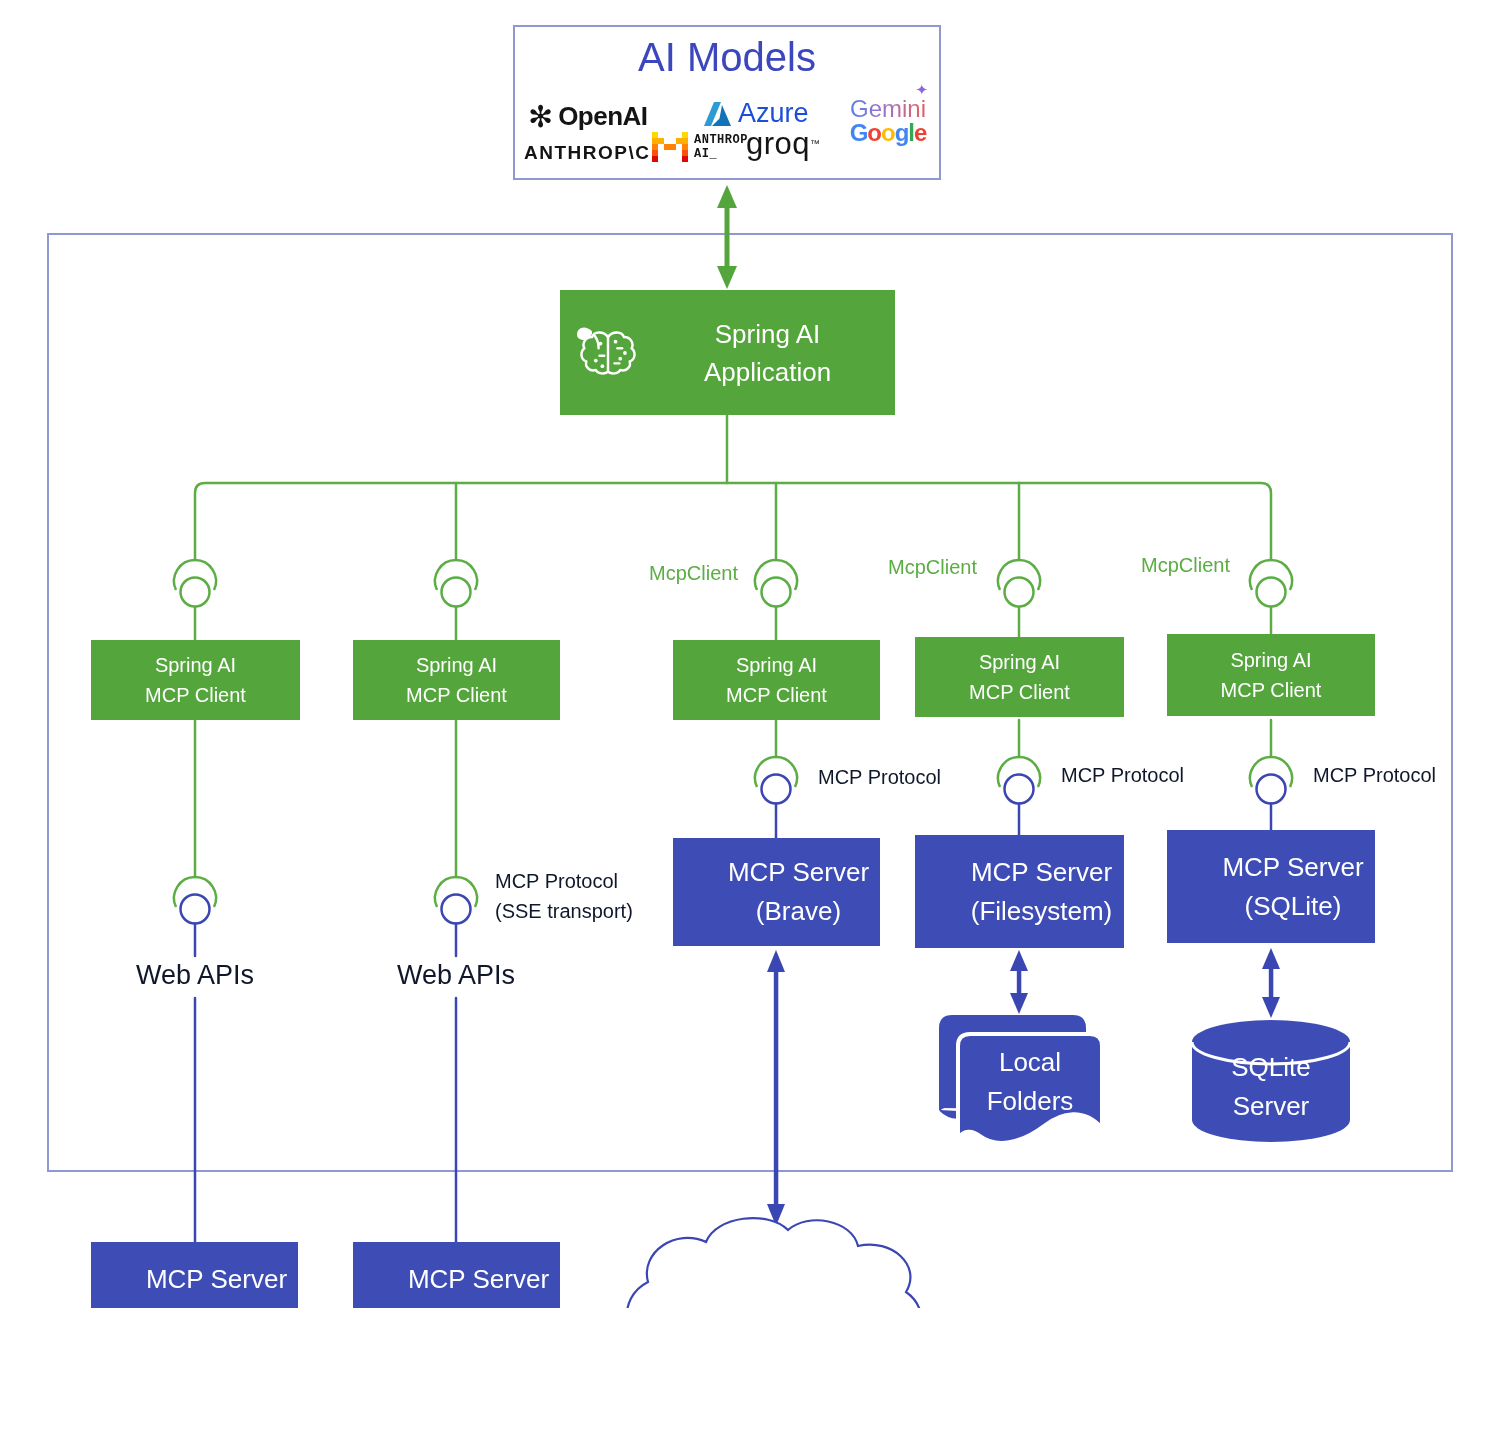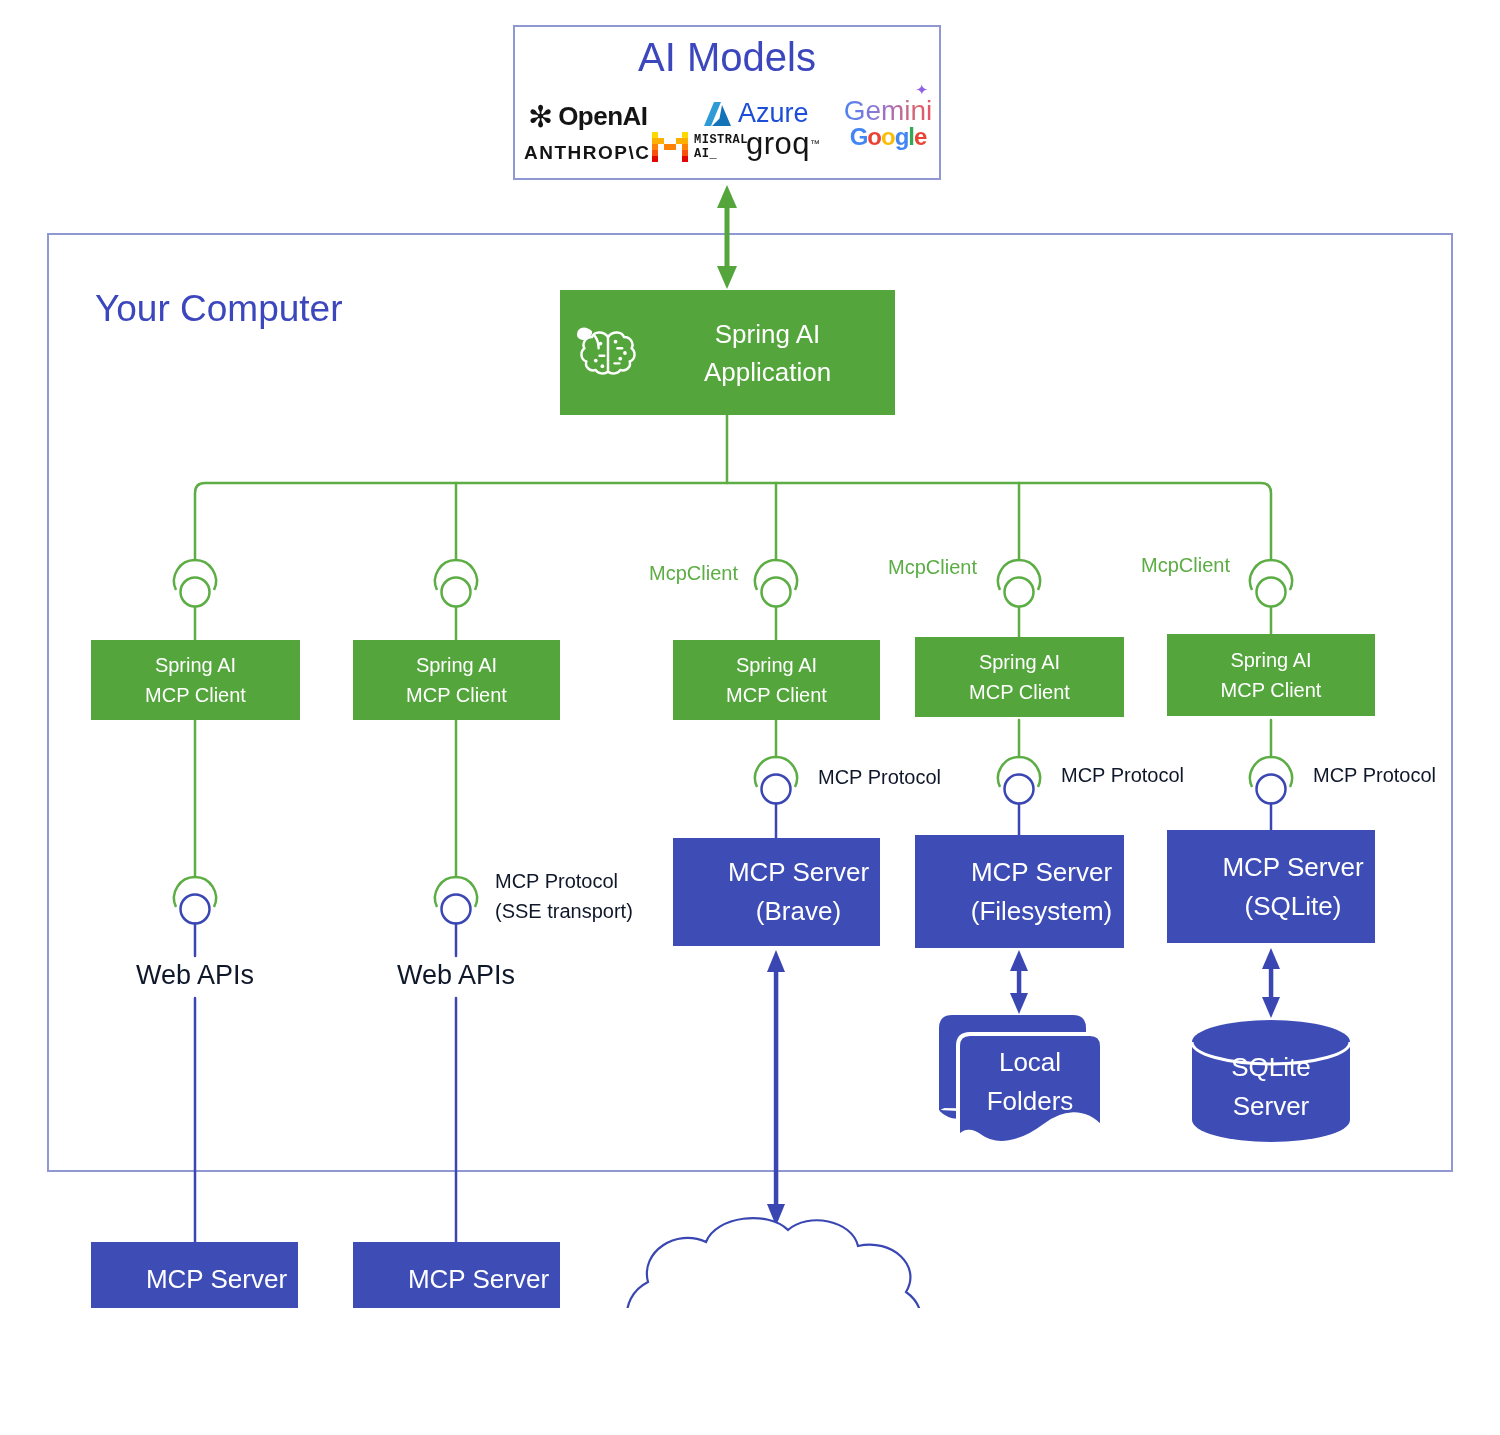--- a/index.html
+++ b/index.html
@@ -33,21 +33,21 @@
   .logo { position:absolute; display:flex; align-items:center; color:#141414; }
   .openai-name { font-size:26px; font-weight:bold; margin-left:5px; letter-spacing:-0.5px; }
   .openai-glyph { font-size:30px; line-height:30px; }
   .anthropic-name { font-size:19px; font-weight:800; letter-spacing:1.5px; }
   .azure-name { font-size:27px; color:#1d4ed8; margin-left:6px; }
   .mistral-text { font-size:12px; font-weight:800; font-family:"Liberation Mono", monospace;
                   line-height:14px; margin-left:6px; letter-spacing:0.5px; }
   .groq-name { font-size:31px; font-weight:500; letter-spacing:0.5px; }
   .groq-tm { font-size:10px; vertical-align:top; line-height:10px; }
   .gemini-wrap { position:absolute; text-align:center; }
-  .gemini-name { font-size:28px; font-weight:500;
+  .gemini-name { font-size:24px; font-weight:500;
       background:linear-gradient(90deg,#4285F4 0%, #9B72CB 45%, #D96570 80%, #E94E60 100%);
       -webkit-background-clip:text; background-clip:text; color:transparent; }
   .gemini-sparkle { position:absolute; right:8px; top:-14px; color:#8E62E3; font-size:15px; }
   .google-name { font-size:24px; font-weight:bold; letter-spacing:-1px; margin-top:-4px; }
 </style>
 </head>
 <body>
 
 <div id="canvas">
 
@@ -195,39 +195,38 @@
           <rect x="0" y="12" width="6" height="6" fill="#FF8205"></rect>
             <rect x="12" y="12" width="6" height="6" fill="#FF8205"></rect>
           <rect x="18" y="12" width="6" height="6" fill="#FF8205"></rect>
             <rect x="30" y="12" width="6" height="6" fill="#FF8205"></rect>
           <rect x="0" y="18" width="6" height="6" fill="#FA500F"></rect>
             <rect x="30" y="18" width="6" height="6" fill="#FA500F"></rect>
           <rect x="0" y="24" width="6" height="6" fill="#E10500"></rect>
             <rect x="30" y="24" width="6" height="6" fill="#E10500"></rect>
         </g>
       </svg>
-      <span class="mistral-text"><span>MISTRAL</span><br>
+      <span class="mistral-text"><span>ANTHROP</span><br>
         <span>AI_</span></span>
     </div>
 
     <div class="logo" style="left:233px; top:101px;">
       <span class="groq-name">groq</span>
       <span class="groq-tm">™</span>
     </div>
 
     <div class="gemini-wrap" style="left:327px; top:70px; width:96px;">
       <span class="gemini-sparkle">✦</span>
       <div class="gemini-name">Gemini</div>
       <div class="google-name">
         <span style="color:#4285F4">G</span><span style="color:#EA4335">o</span><span style="color:#FBBC05">o</span><span style="color:#4285F4">g</span><span style="color:#34A853">l</span><span style="color:#EA4335">e</span>
       </div>
     </div>
   </div>
 
-  <div class="lbl" style="left:95px; top:288px; font-size:37px; color:#3C47BD;">Your Computer</div>
 
   <div class="app-box" style="left:560px; top:290px; width:335px; height:125px;">
     <svg width="64" height="58" viewBox="0 0 68 60" style="margin-left:16px;">
       <g fill="none" stroke="#ffffff" stroke-width="2.6" stroke-linecap="round" stroke-linejoin="round">
         <path d="M34 13 V50"></path>
         <path d="M34 13 C29 6 19 7 17 13 C10 13 6 20 9 25 C4 29 5 37 11 39 C9 45 15 50 21 48 C23 52 30 53 34 50"></path>
         <path d="M34 13 C39 6 49 7 51 13 C58 13 62 20 59 25 C64 29 63 37 57 39 C59 45 53 50 47 48 C45 52 38 53 34 50"></path>
         <path d="M20 12 C23 16 24 20 24 25"></path>
         <path d="M25 33 h5"></path>
           <path d="M44 25 h5"></path>

